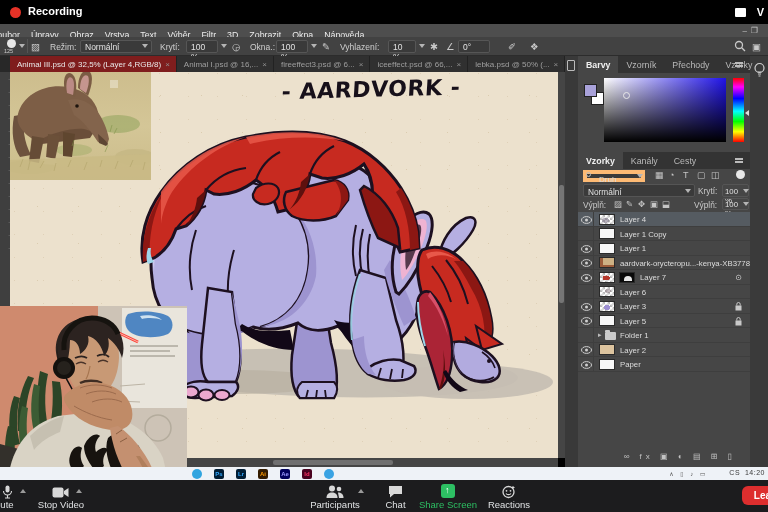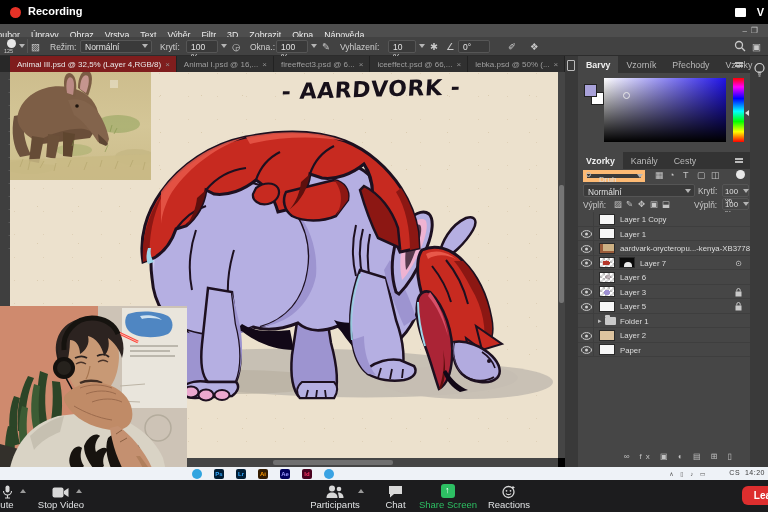--- a/index.html
+++ b/index.html
@@ -380,20 +380,34 @@
   <span class="lockicon" style="left:626px">✎</span>
   <span class="lockicon" style="left:638px">✥</span>
   <span class="lockicon" style="left:650px">▣</span>
   <span class="lockicon" style="left:662px">⬓</span>
   <span class="abs" id="filllab">Výplň:</span>
   <div class="abs" id="fillbox">100 %</div>
   <div class="caret" style="left:743px;top:202px"></div>
 
   <div class="abs" id="layerlist">
 
+  <div class="lrow selected">
+        <span class="eyebox">
+          <svg class="eye" width="11" height="8" viewBox="0 0 11 8">
+            <ellipse cx="5.5" cy="4" rx="5" ry="3.4" fill="none" stroke="#cfcfcf" stroke-width="1"></ellipse>
+            <circle cx="5.5" cy="4" r="1.5" fill="#cfcfcf"></circle>
+          </svg>
+        </span>
+        <span class="thumb" data-thumb="sketch">
+          <span class="ov"></span>
+        </span>
+
+        <span class="lname">Layer 4</span>
+
+      </div>
       <div class="lrow">
         <span class="eyebox">
           
         </span>
         <span class="thumb" data-thumb="white">
           <span class="ov"></span>
         </span>
 
         <span class="lname">Layer 1 Copy</span>
 

